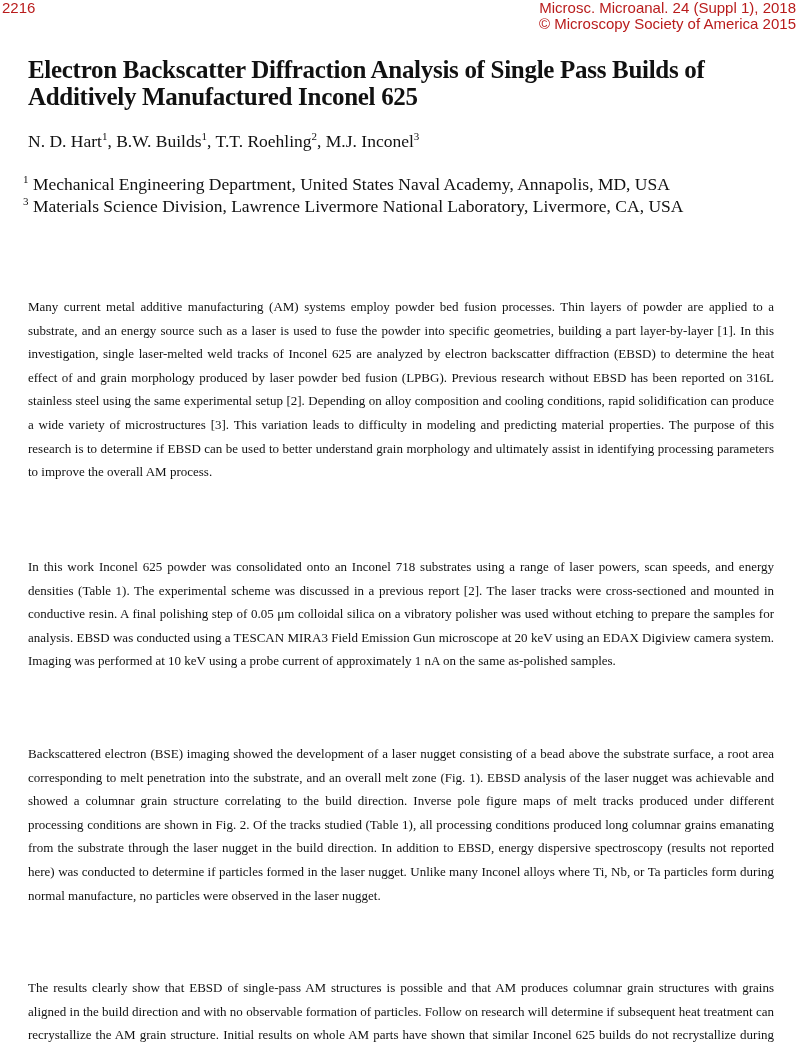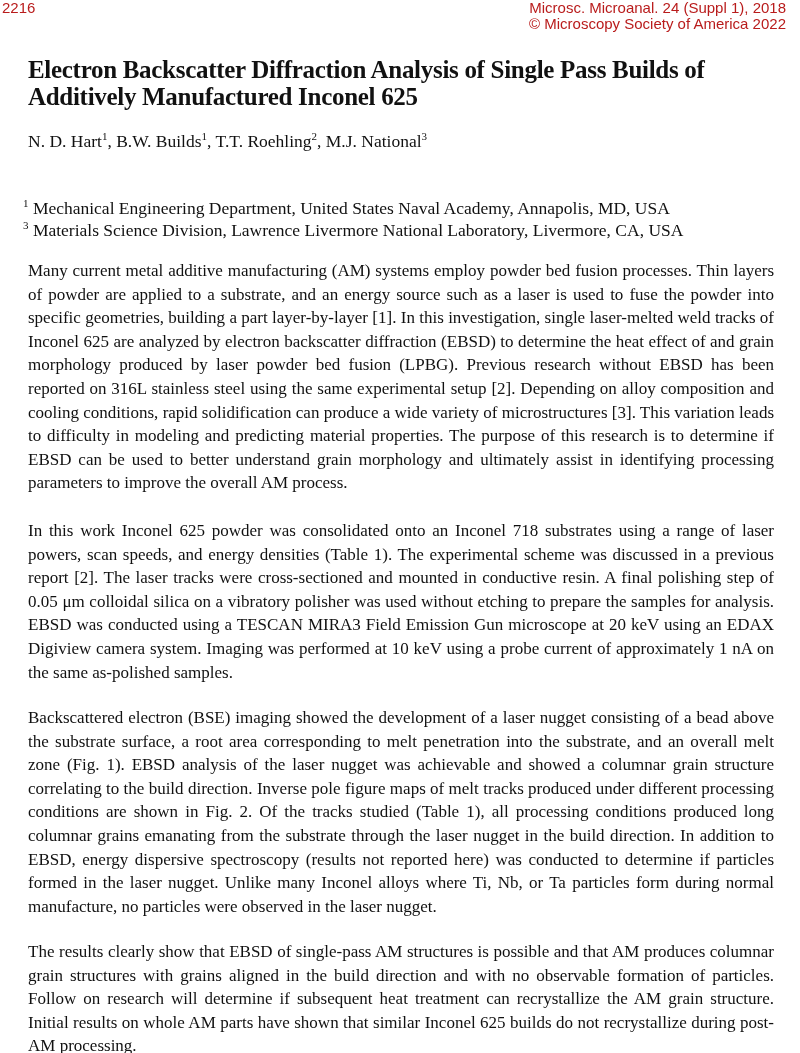--- a/index.html
+++ b/index.html
@@ -1,46 +1,46 @@
 <!DOCTYPE html>
 <html><head>
   <meta charset="utf-8">
   <style>
     html, body { margin: 0; padding: 0; background: #ffffff; }
     body { width: 800px; height: 1053px; position: relative; overflow: hidden; color: #111; }
     .hdr { position: absolute; font-family: "Liberation Sans", sans-serif; font-size: 15px; line-height: 16px; color: #b91c1c; }
     .hdr-left { left: 2px; top: 0px; }
-    .hdr-right { right: 14px; top: 0px; text-align: right; }
+    .hdr-right { right: 4px; top: 0px; text-align: right; }
     .serif { font-family: "Liberation Serif", serif; }
     .title { position: absolute; left: 28px; top: 56px; width: 760px; font-size: 25px; font-weight: bold; line-height: 27px; letter-spacing: -0.3px; }
     .authors { position: absolute; left: 28px; top: 130px; font-size: 17.5px; line-height: 22px; }
-    .affils { position: absolute; left: 23px; top: 174px; font-size: 17.5px; line-height: 21.5px; margin-top: 24px; }
+    .affils { position: absolute; left: 23px; top: 174px; font-size: 17.5px; line-height: 21.5px; }
     .affils div { white-space: nowrap; }
     sup { font-size: 11px; vertical-align: super; line-height: 0; }
-    .body { position: absolute; left: 28px; width: 746px; font-size: 17px; line-height: 23.6px; text-align: justify; }
+    .body { position: absolute; left: 28px; width: 746px; font-size: 13px; line-height: 23.6px; text-align: justify; margin-top: 36px; }
     .p1 { top: 259px; }
     .p2 { top: 519px; }
     .p3 { top: 706px; }
     .p4 { top: 940px; }
   </style>
 </head>
 <body>
 
 <div class="hdr hdr-left">
   <div>2216</div>
 </div>
 <div class="hdr hdr-right">
   <div>Microsc. Microanal. 24 (Suppl 1), 2018</div>
-  <div>© Microscopy Society of America 2022</div>
+  <div>© Microscopy Society of America 2015</div>
 </div>
 
 <div class="title serif">Electron Backscatter Diffraction Analysis of Single Pass Builds of Additively Manufactured Inconel 625</div>
 
 <div class="authors serif">
-  <span><span>N. D. Hart</span><sup>1</sup></span><span>, </span><span><span>B.W. Builds</span><sup>1</sup></span><span>, </span><span><span>T.T. Roehling</span><sup>2</sup></span><span>, </span><span><span>M.J. National</span><sup>3</sup></span>
+  <span><span>N. D. Hart</span><sup>1</sup></span><span>, </span><span><span>B.W. Builds</span><sup>1</sup></span><span>, </span><span><span>T.T. Roehling</span><sup>2</sup></span><span>, </span><span><span>M.J. Inconel</span><sup>3</sup></span>
 </div>
 
 <div class="affils serif">
   <div><sup>1</sup><span> Mechanical Engineering Department, United States Naval Academy, Annapolis, MD, USA</span></div>
   <div><sup>3</sup><span> Materials Science Division, Lawrence Livermore National Laboratory, Livermore, CA, USA</span></div>
 </div>
 
 <div class="body serif p1">Many current metal additive manufacturing (AM) systems employ powder bed fusion processes. Thin layers of powder are applied to a substrate, and an energy source such as a laser is used to fuse the powder into specific geometries, building a part layer-by-layer [1]. In this investigation, single laser-melted weld tracks of Inconel 625 are analyzed by electron backscatter diffraction (EBSD) to determine the heat effect of and grain morphology produced by laser powder bed fusion (LPBG).  Previous research without EBSD has been reported on 316L stainless steel using the same experimental setup [2].  Depending on alloy composition and cooling conditions, rapid solidification can produce a wide variety of microstructures [3]. This variation leads to difficulty in modeling and predicting material properties. The purpose of this research is to determine if EBSD can be used to better understand grain morphology and ultimately assist in identifying processing parameters to improve the overall AM process.</div>
 <div class="body serif p2">In this work Inconel 625 powder was consolidated onto an Inconel 718 substrates using a range of laser powers, scan speeds, and energy densities (Table 1).  The experimental scheme was discussed in a previous report [2].  The laser tracks were cross-sectioned and mounted in conductive resin. A final polishing step of 0.05 μm colloidal silica on a vibratory polisher was used without etching to prepare the samples for analysis.  EBSD was conducted using a TESCAN MIRA3 Field Emission Gun microscope at 20 keV using an EDAX Digiview camera system.  Imaging was performed at 10 keV using a probe current of approximately 1 nA on the same as-polished samples.</div>
 <div class="body serif p3">Backscattered electron (BSE) imaging showed the development of a laser nugget consisting of a bead above the substrate surface, a root area corresponding to melt penetration into the substrate, and an overall melt zone (Fig. 1).  EBSD analysis of the laser nugget was achievable and showed a columnar grain structure correlating to the build direction.  Inverse pole figure maps of melt tracks produced under different processing conditions are shown in Fig. 2.  Of the tracks studied (Table 1), all processing conditions produced long columnar grains emanating from the substrate through the laser nugget in the build direction.  In addition to EBSD, energy dispersive spectroscopy (results not reported here) was conducted to determine if particles formed in the laser nugget.  Unlike many Inconel alloys where Ti, Nb, or Ta particles form during normal manufacture, no particles were observed in the laser nugget.</div>

